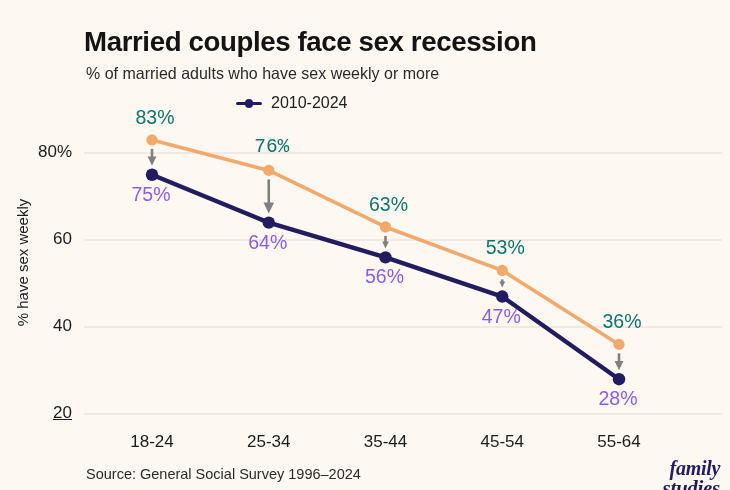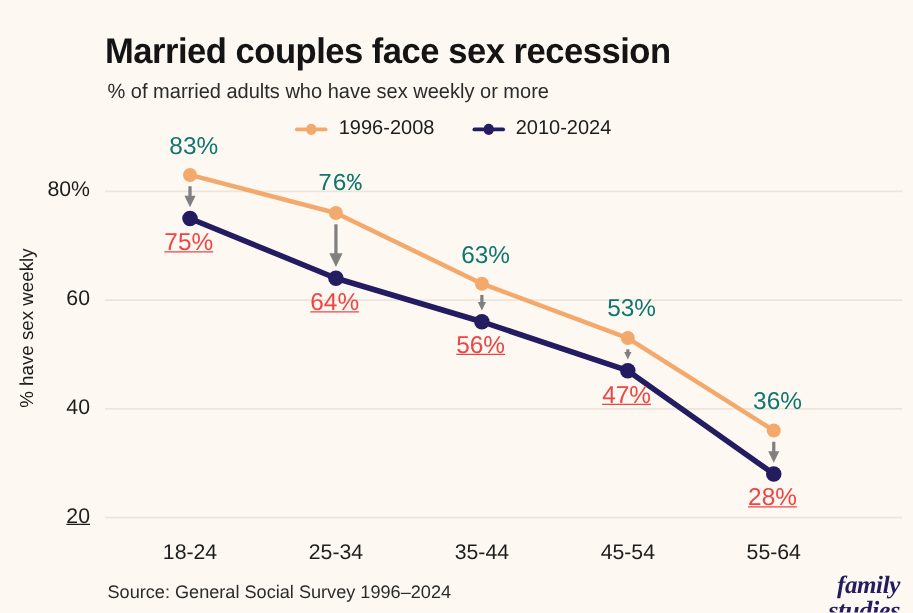--- a/index.html
+++ b/index.html
@@ -111,22 +111,21 @@
     position: absolute;
     font-size: 19.5px;
     white-space: nowrap;
     text-align: center;
     width: 70px;
   }
   .value-label.series-a {
     color: #0f766e;
   }
   .value-label.series-b {
-    color: #ef4444;
-    text-decoration: underline;
+    color: #8b5cf6;
   }
   .source {
     position: absolute;
     left: 86px;
     top: 452px;
     font-size: 14.5px;
     color: #2b2b2b;
     white-space: nowrap;
   }
   .logo {
@@ -146,27 +145,20 @@
 </style>
 </head>
 <body>
 
 <div id="chart-root">
 
   <div class="title">Married couples face sex recession</div>
   <div class="subtitle">% of married adults who have sex weekly or more</div>
 
   <div class="legend">
-    <div class="legend-item">
-      <span class="legend-marker">
-        <span class="bar" style="background:#f4a96c"></span>
-        <span class="dot" style="background:#f4a96c"></span>
-      </span>
-      <span class="legend-label">1996-2008</span>
-    </div>
     <div class="legend-item">
       <span class="legend-marker">
         <span class="bar" style="background:#231c61"></span>
         <span class="dot" style="background:#231c61"></span>
       </span>
       <span class="legend-label">2010-2024</span>
     </div>
   </div>
 
   <div class="y-axis-title">% have sex weekly</div>

